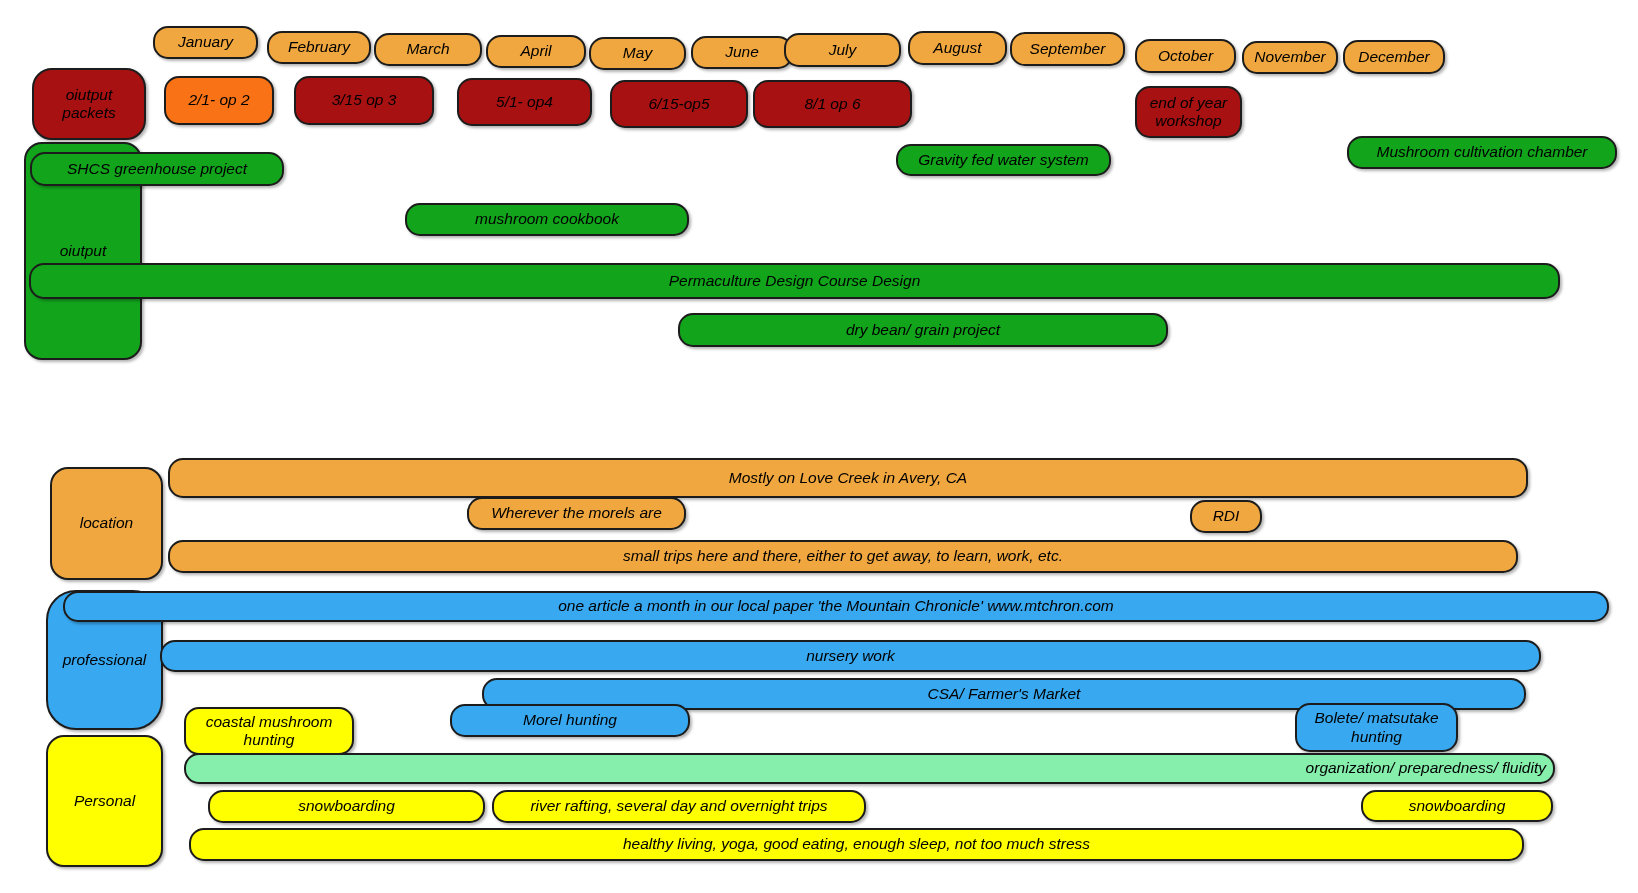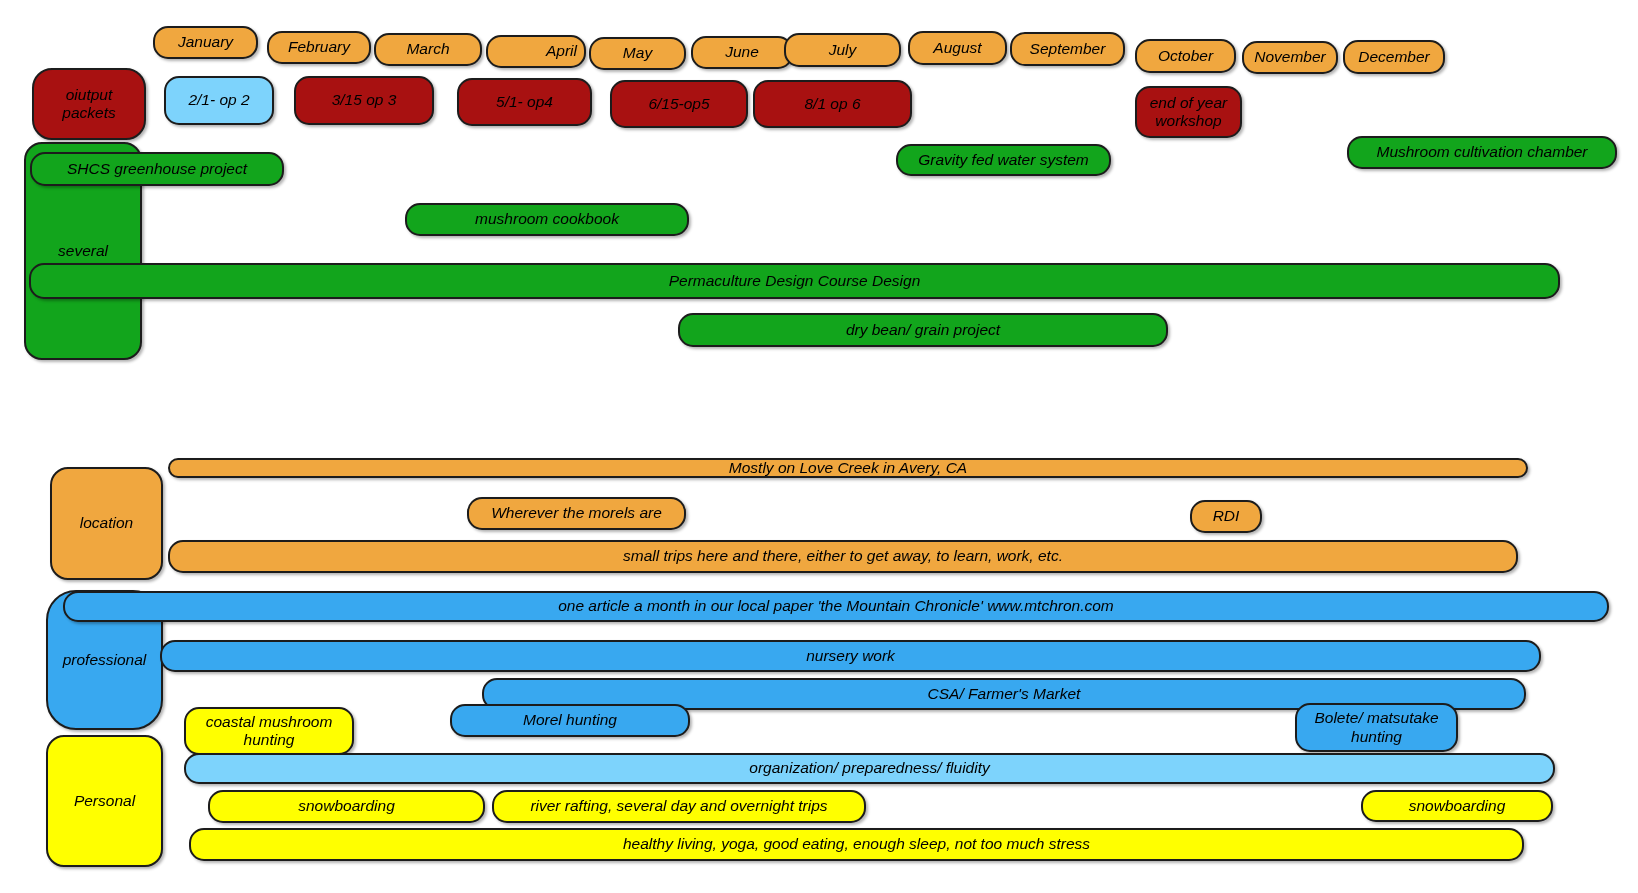--- a/index.html
+++ b/index.html
@@ -30,21 +30,21 @@
 <div id="diagram" style="background: rgb(255, 255, 255); font-style: italic;">
     <div class="box" style="left: 153px; top: 26px; width: 105px; height: 33px; background: rgb(240, 167, 63); border-color: rgb(28, 28, 28);">
       <span>January</span>
     </div>
     <div class="box" style="left: 267px; top: 31px; width: 104px; height: 33px; background: rgb(240, 167, 63); border-color: rgb(28, 28, 28);">
       <span>February</span>
     </div>
     <div class="box" style="left: 374px; top: 33px; width: 108px; height: 33px; background: rgb(240, 167, 63); border-color: rgb(28, 28, 28);">
       <span>March</span>
     </div>
-    <div class="box" style="left: 486px; top: 35px; width: 100px; height: 33px; background: rgb(240, 167, 63); border-color: rgb(28, 28, 28); justify-content: flex-end;">
+    <div class="box" style="left: 486px; top: 35px; width: 100px; height: 33px; background: rgb(240, 167, 63); border-color: rgb(28, 28, 28);">
       <span>April</span>
     </div>
     <div class="box" style="left: 589px; top: 37px; width: 97px; height: 33px; background: rgb(240, 167, 63); border-color: rgb(28, 28, 28);">
       <span>May</span>
     </div>
     <div class="box" style="left: 691px; top: 36px; width: 102px; height: 33px; background: rgb(240, 167, 63); border-color: rgb(28, 28, 28);">
       <span>June</span>
     </div>
     <div class="box" style="left: 784px; top: 33px; width: 117px; height: 34px; background: rgb(240, 167, 63); border-color: rgb(28, 28, 28);">
       <span>July</span>
@@ -60,40 +60,40 @@
     </div>
     <div class="box" style="left: 1242px; top: 41px; width: 96px; height: 33px; background: rgb(240, 167, 63); border-color: rgb(28, 28, 28);">
       <span>November</span>
     </div>
     <div class="box" style="left: 1343px; top: 40px; width: 102px; height: 34px; background: rgb(240, 167, 63); border-color: rgb(28, 28, 28);">
       <span>December</span>
     </div>
     <div class="box" style="left: 32px; top: 68px; width: 114px; height: 72px; background: rgb(168, 17, 17); border-color: rgb(28, 28, 28); border-radius: 20px;">
       <span>oiutput packets</span>
     </div>
-    <div class="box" style="left: 164px; top: 76px; width: 110px; height: 49px; background: #7dd3fc; border-color: rgb(28, 28, 28);">
+    <div class="box" style="left: 164px; top: 76px; width: 110px; height: 49px; background: #f97316; border-color: rgb(28, 28, 28);">
       <span>2/1- op 2</span>
     </div>
     <div class="box" style="left: 294px; top: 76px; width: 140px; height: 49px; background: rgb(168, 17, 17); border-color: rgb(28, 28, 28);">
       <span>3/15 op 3</span>
     </div>
     <div class="box" style="left: 457px; top: 78px; width: 135px; height: 48px; background: rgb(168, 17, 17); border-color: rgb(28, 28, 28);">
       <span>5/1- op4</span>
     </div>
     <div class="box" style="left: 610px; top: 80px; width: 138px; height: 48px; background: rgb(168, 17, 17); border-color: rgb(28, 28, 28);">
       <span>6/15-op5</span>
     </div>
     <div class="box" style="left: 753px; top: 80px; width: 159px; height: 48px; background: rgb(168, 17, 17); border-color: rgb(28, 28, 28);">
       <span>8/1 op 6</span>
     </div>
     <div class="box" style="left: 1135px; top: 86px; width: 107px; height: 52px; background: rgb(168, 17, 17); border-color: rgb(28, 28, 28);">
       <span>end of year workshop</span>
     </div>
     <div class="box" style="left: 24px; top: 142px; width: 118px; height: 218px; background: rgb(18, 165, 28); border-color: rgb(28, 28, 28); border-radius: 18px;">
-      <span>several</span>
+      <span>oiutput</span>
     </div>
     <div class="box" style="left: 30px; top: 152px; width: 254px; height: 34px; background: rgb(18, 165, 28); border-color: rgb(28, 28, 28);">
       <span>SHCS greenhouse project</span>
     </div>
     <div class="box" style="left: 896px; top: 144px; width: 215px; height: 32px; background: rgb(18, 165, 28); border-color: rgb(28, 28, 28);">
       <span>Gravity fed water system</span>
     </div>
     <div class="box" style="left: 1347px; top: 136px; width: 270px; height: 33px; background: rgb(18, 165, 28); border-color: rgb(28, 28, 28);">
       <span>Mushroom cultivation chamber</span>
     </div>
@@ -102,21 +102,21 @@
     </div>
     <div class="box" style="left: 29px; top: 263px; width: 1531px; height: 36px; background: rgb(18, 165, 28); border-color: rgb(28, 28, 28);">
       <span>Permaculture Design Course Design</span>
     </div>
     <div class="box" style="left: 678px; top: 313px; width: 490px; height: 34px; background: rgb(18, 165, 28); border-color: rgb(28, 28, 28);">
       <span>dry bean/ grain project</span>
     </div>
     <div class="box" style="left: 50px; top: 467px; width: 113px; height: 113px; background: rgb(240, 167, 63); border-color: rgb(28, 28, 28); border-radius: 18px;">
       <span>location</span>
     </div>
-    <div class="box" style="left: 168px; top: 458px; width: 1360px; height: 20px; background: rgb(240, 167, 63); border-color: rgb(28, 28, 28); text-align: center;">
+    <div class="box" style="left: 168px; top: 458px; width: 1360px; height: 40px; background: rgb(240, 167, 63); border-color: rgb(28, 28, 28); text-align: center;">
       <span>Mostly on Love Creek in Avery, CA</span>
     </div>
     <div class="box" style="left: 467px; top: 497px; width: 219px; height: 33px; background: rgb(240, 167, 63); border-color: rgb(28, 28, 28);">
       <span>Wherever the morels are</span>
     </div>
     <div class="box" style="left: 1190px; top: 500px; width: 72px; height: 33px; background: rgb(240, 167, 63); border-color: rgb(28, 28, 28);">
       <span>RDI</span>
     </div>
     <div class="box" style="left: 168px; top: 540px; width: 1350px; height: 33px; background: rgb(240, 167, 63); border-color: rgb(28, 28, 28);">
       <span>small trips here and there, either to get away, to learn, work, etc.</span>
@@ -138,21 +138,21 @@
     </div>
     <div class="box" style="left: 1295px; top: 703px; width: 163px; height: 49px; background: rgb(56, 168, 240); border-color: rgb(28, 28, 28);">
       <span>Bolete/ matsutake hunting</span>
     </div>
     <div class="box" style="left: 46px; top: 735px; width: 117px; height: 132px; background: rgb(255, 255, 0); border-color: rgb(28, 28, 28); border-radius: 18px;">
       <span>Personal</span>
     </div>
     <div class="box" style="left: 184px; top: 707px; width: 170px; height: 48px; background: rgb(255, 255, 0); border-color: rgb(28, 28, 28);">
       <span>coastal mushroom hunting</span>
     </div>
-    <div class="box" style="left: 184px; top: 753px; width: 1371px; height: 31px; background: #7dd3fc; border-color: rgb(28, 28, 28);">
+    <div class="box" style="left: 184px; top: 753px; width: 1371px; height: 31px; background: #86efac; border-color: rgb(28, 28, 28); justify-content: flex-end;">
       <span>organization/ preparedness/ fluidity</span>
     </div>
     <div class="box" style="left: 208px; top: 790px; width: 277px; height: 33px; background: rgb(255, 255, 0); border-color: rgb(28, 28, 28);">
       <span>snowboarding</span>
     </div>
     <div class="box" style="left: 492px; top: 790px; width: 374px; height: 33px; background: rgb(255, 255, 0); border-color: rgb(28, 28, 28);">
       <span>river rafting, several day and overnight trips</span>
     </div>
     <div class="box" style="left: 1361px; top: 790px; width: 192px; height: 32px; background: rgb(255, 255, 0); border-color: rgb(28, 28, 28);">
       <span>snowboarding</span>

